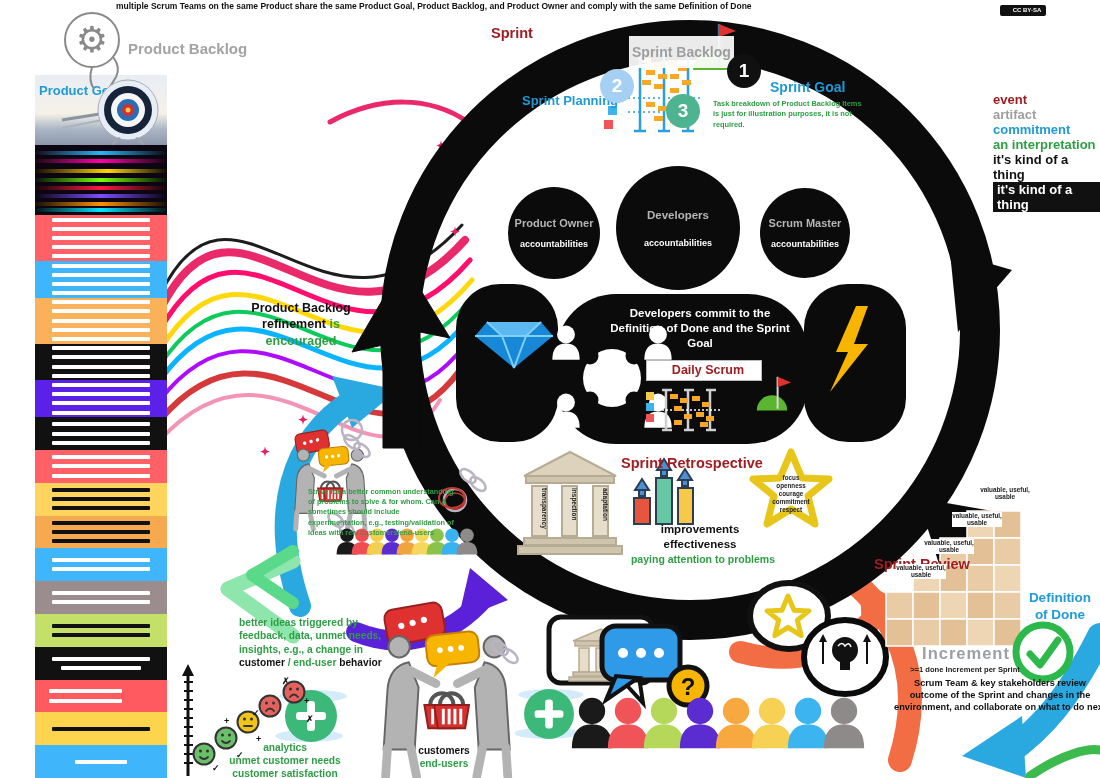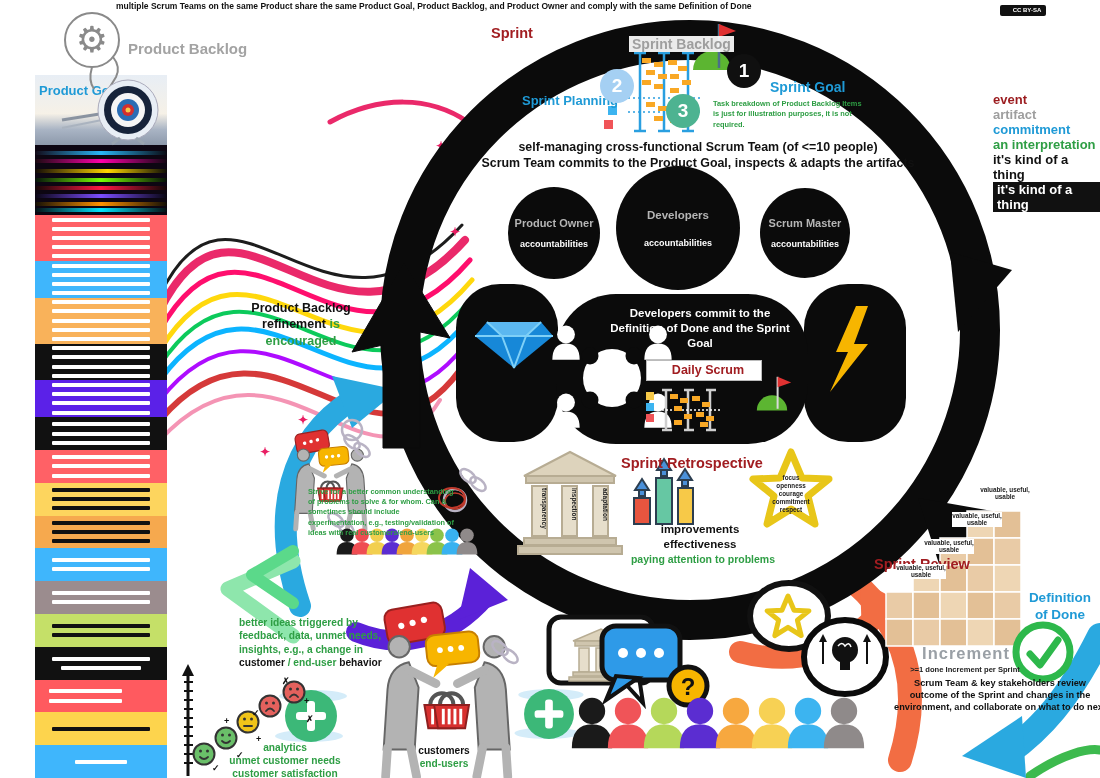--- a/index.html
+++ b/index.html
@@ -538,36 +538,32 @@
   <div style="color:#9b1b1e;">event</div>
   <div style="color:#9e9e9e;">artifact</div>
   <div style="color:#1f9ad6;">commitment</div>
   <div style="color:#2e9e44;">an interpretation</div>
   <div style="color:#111;">it's kind of a thing</div>
   <div><span class="inv">it's kind of a thing</span></div>
 </div>
 
 <div class="abs b" style="left:483px;top:25px;font-size:14.5px;color:#a11d21;">Sprint</div>
 <div class="abs b" style="left:514px;top:93px;font-size:13px;color:#1f9ad6;">Sprint Planning</div>
-<div class="abs b" style="left:629px;top:36px;font-size:14px;color:#9e9e9e;background:rgba(255,255,255,.92);padding:0 3px;">Sprint Backlog</div>
+<div class="abs b" style="left:629px;top:36px;font-size:14px;color:#9e9e9e;background:rgba(255,255,255,.92);padding:8px 3px;">Sprint Backlog</div>
 <div class="abs b" style="left:762px;top:79px;font-size:14px;color:#1f9ad6;">Sprint Goal</div>
 
 <div class="num" style="left:600px;top:69px;background:#a5d0f3;">2</div>
 <div class="num" style="left:666px;top:94px;background:#4db391;">3</div>
 <div class="num" style="left:727px;top:54px;background:#101010;">1</div>
 
 <div class="abs b" style="left:705px;top:99px;width:155px;font-size:7.4px;color:#2e9e44;line-height:1.4;">
   <div>Task breakdown of Product Backlog Items</div>
   <div>is just for illustration purposes, it is not required.</div>
 </div>
 
-<div class="abs b" style="left:460px;top:139px;width:460px;text-align:center;font-size:12.4px;color:#111;line-height:1.3;">
-  <div>self-managing cross-functional Scrum Team (of &lt;=10 people)</div>
-  <div>Scrum Team commits to the Product Goal, inspects &amp; adapts the artifacts</div>
-</div>
 
 <div class="role" style="left:508px;top:187px;width:92px;height:92px;">
   <div class="rn">Product Owner</div>
   <div class="rs">accountabilities</div>
 </div>
 <div class="role" style="left:616px;top:166px;width:124px;height:124px;">
   <div class="rn" style="font-size:11.5px;">Developers</div>
   <div class="rs" style="margin-top:16px;">accountabilities</div>
 </div>
 <div class="role" style="left:760px;top:188px;width:90px;height:90px;">

